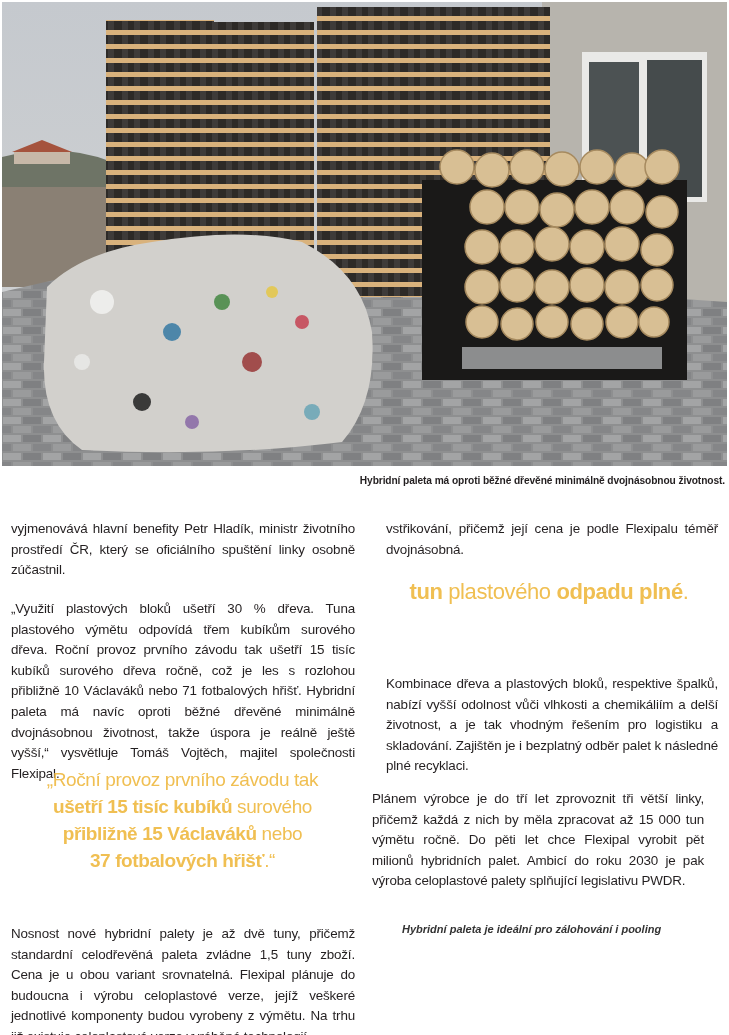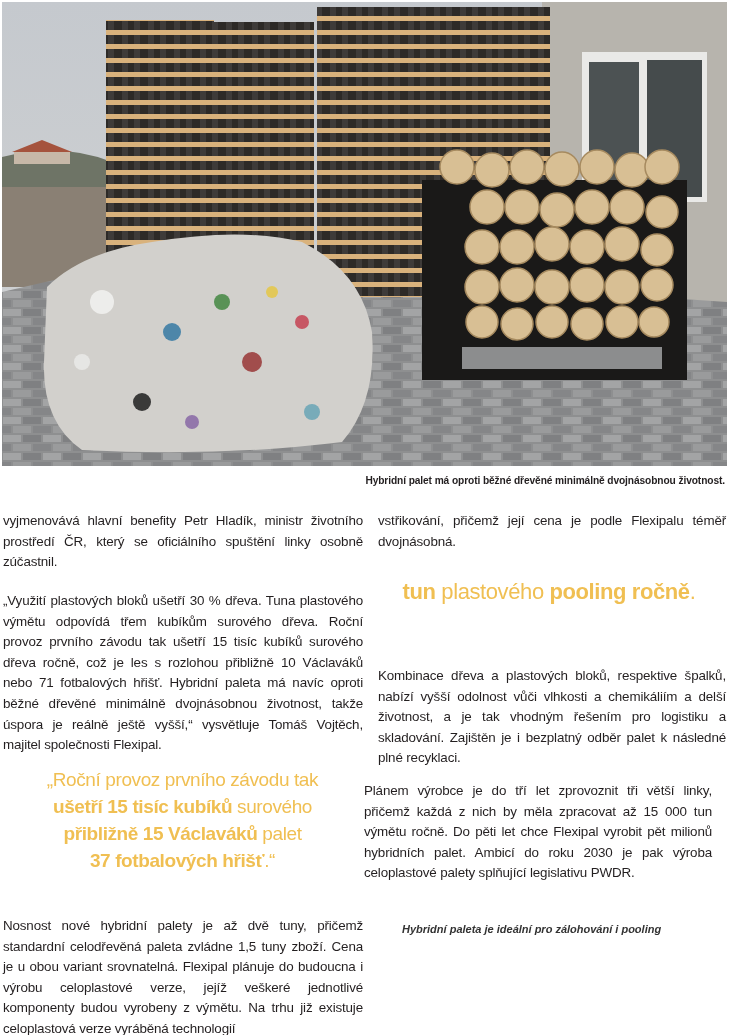--- a/index.html
+++ b/index.html
@@ -1,21 +1,21 @@
 <!DOCTYPE html>
 <html><head>
 <meta charset="utf-8">
 <style>
   html, body { margin:0; padding:0; background:#ffffff; }
   body { width:729px; height:1035px; position:relative; overflow:hidden;
          font-family:"Liberation Sans", "DejaVu Sans", sans-serif; color:#231f20; }
   .photo { position:absolute; left:2px; top:2px; width:725px; height:464px; overflow:hidden; background:#b9bcbf; }
   .caption { position:absolute; right:4px; top:475px; font-size:10.2px; font-weight:bold; color:#231f20; letter-spacing:-0.1px; }
   .col { position:absolute; font-size:13.4px; line-height:20.6px; text-align:justify; letter-spacing:-0.15px; }
-  .col p { margin:0; }
+  .col p { margin:8px; }
   .quote { position:absolute; color:#f0bf52; text-align:center; font-size:19px; line-height:27px; letter-spacing:-0.4px; }
   .quote b { font-weight:bold; }
   .box { position:absolute; left:402px; top:920px; width:322px; font-size:11px; line-height:19.4px; color:#4a4a4a;font-style:italic; }
   .box .ttl { font-weight:bold; color:#333; }
 </style>
 </head>
 <body>
 
 <div class="photo">
   <svg width="725" height="464" viewBox="0 0 725 464">
@@ -106,46 +106,46 @@
         <circle cx="515" cy="322" r="16"></circle>
         <circle cx="550" cy="320" r="16"></circle>
       <circle cx="585" cy="322" r="16"></circle>
         <circle cx="620" cy="320" r="16"></circle>
         <circle cx="652" cy="320" r="15"></circle>
     </g>
     <rect x="460" y="345" width="200" height="22" fill="#8c8d8e"></rect>
   </svg>
 </div>
 
-<div class="caption">Hybridní palet má oproti běžné dřevěné minimálně dvojnásobnou životnost.</div>
+<div class="caption">Hybridní paleta má oproti běžné dřevěné minimálně dvojnásobnou životnost.</div>
 
 <div class="col" style="left:3px; top:511px; width:360px;">
   <p>vyjmenovává hlavní benefity Petr Hladík, ministr životního prostředí ČR, který se oficiálního spuštění linky osobně zúčastnil.</p>
 </div>
 <div class="col" style="left:3px; top:591px; width:360px;">
   <p>„Využití plastových bloků ušetří 30 % dřeva. Tuna plastového výmětu odpovídá třem kubíkům surového dřeva. Roční provoz prvního závodu tak ušetří 15 tisíc kubíků surového dřeva ročně, což je les s rozlohou přibližně 10 Václaváků nebo 71 fotbalových hřišť. Hybridní paleta má navíc oproti běžné dřevěné minimálně dvojnásobnou životnost, takže úspora je reálně ještě vyšší,“ vysvětluje Tomáš Vojtěch, majitel společnosti Flexipal.</p>
 </div>
 
 <div class="quote" style="left:0px; top:766px; width:365px;">
   <div>„Roční provoz prvního závodu tak</div>
   <div><b>ušetří 15 tisíc kubíků</b><span> surového</span></div>
-  <div><b>přibližně 15 Václaváků</b><span> palet</span></div>
+  <div><b>přibližně 15 Václaváků</b><span> nebo</span></div>
   <div><b>37 fotbalových hřišť</b><span>.“</span></div>
 </div>
 
 <div class="col" style="left:3px; top:916px; width:360px;">
   <p>Nosnost nové hybridní palety je až dvě tuny, přičemž standardní celodřevěná paleta zvládne 1,5 tuny zboží. Cena je u obou variant srovnatelná. Flexipal plánuje do budoucna i výrobu celoplastové verze, jejíž veškeré jednotlivé komponenty budou vyrobeny z výmětu. Na trhu již existuje celoplastová verze vyráběná technologií</p>
 </div>
 
 <div class="col" style="left:378px; top:511px; width:348px;">
   <p>vstřikování, přičemž její cena je podle Flexipalu téměř dvojnásobná.</p>
 </div>
 
 <div class="quote" style="left:372px; top:578px; width:354px; font-size:22px; line-height:28px;">
-  <div><b>tun</b><span> plastového </span><b>pooling ročně</b><span>.</span></div>
+  <div><b>tun</b><span> plastového </span><b>odpadu plné</b><span>.</span></div>
 </div>
 
 <div class="col" style="left:378px; top:666px; width:348px;">
   <p>Kombinace dřeva a plastových bloků, respektive špalků, nabízí vyšší odolnost vůči vlhkosti a chemikáliím a delší životnost, a je tak vhodným řešením pro logistiku a skladování. Zajištěn je i bezplatný odběr palet k následné plné recyklaci.</p>
 </div>
 <div class="col" style="left:364px; top:781px; width:348px;">
   <p>Plánem výrobce je do tří let zprovoznit tři větší linky, přičemž každá z nich by měla zpracovat až 15 000 tun výmětu ročně. Do pěti let chce Flexipal vyrobit pět milionů hybridních palet. Ambicí do roku 2030 je pak výroba celoplastové palety splňující legislativu PWDR.</p>
 </div>
 
 <div class="box">

